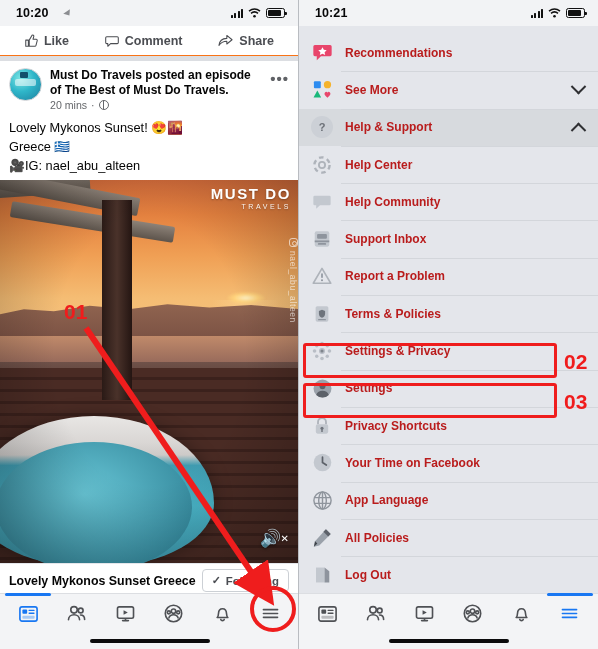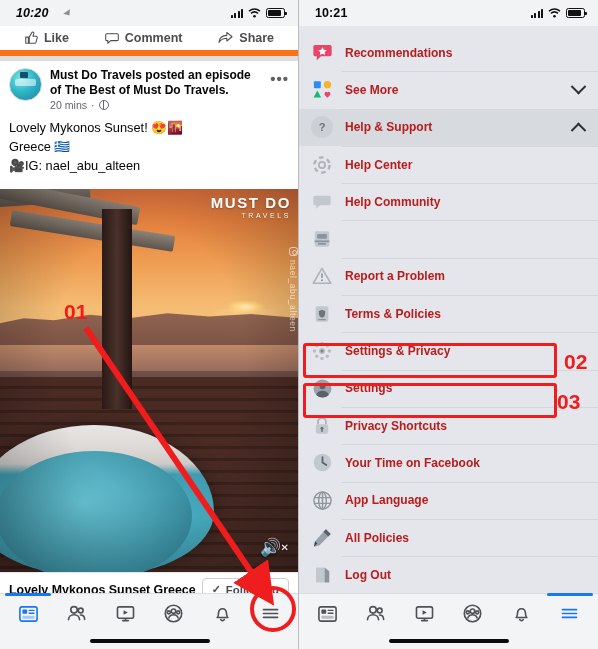--- a/index.html
+++ b/index.html
@@ -9,39 +9,39 @@
 
   
   .panel { position:relative; width:299px; height:649px; overflow:hidden;
            background:#eceef1; }
   .panel.left  { border-right:1px solid #b9bcc1; }
 
   
   .statusbar { height:26px; background:#f2f3f5; display:flex; align-items:center;
                justify-content:space-between; padding:0 13px 0 16px; }
   .st-time { font-size:12.5px; font-weight:bold; color:#060607; letter-spacing:.1px; }
-  .st-time-wrap { display:flex; align-items:center; gap:16px;font-style:italic; }
+  .st-time-wrap { display:flex; align-items:center; gap:16px; }
   .loc-arrow { width:0; height:0; border-left:4px solid transparent;
                border-right:4px solid transparent; border-top:5px solid #8b8d91;
                transform:rotate(-35deg); }
   .st-right { display:flex; align-items:center; gap:5px; }
   .sig { display:flex; align-items:flex-end; gap:1.3px; height:9px; }
   .sig i { display:block; width:2px; background:#111; border-radius:.5px; }
   .sig i:nth-child(1){height:3px;} .sig i:nth-child(2){height:5px;}
   .sig i:nth-child(3){height:7px;} .sig i:nth-child(4){height:9px;}
   .batt { width:19px; height:9.5px; border:1.2px solid #111; border-radius:2.4px;
           position:relative; padding:1px; }
   .batt::after { content:""; position:absolute; right:-3px; top:2.6px; width:1.6px;
           height:3.6px; background:#111; border-radius:0 1px 1px 0; }
   .batt i { display:block; height:100%; width:85%; background:#111; border-radius:1px; }
 
   
   .action-bar { height:30px; background:#fff; display:flex; align-items:center;
                 justify-content:space-around; padding:0 6px;
-                border-bottom:6px solid #f97316; }
+                border-bottom:1px solid #f97316; }
   .act { display:flex; align-items:center; gap:6px; font-size:12.5px;
          font-weight:bold; color:#4b4d52; }
   .divider-thick { height:5px; background:#dcdee2; }
 
   .post-head { background:#fff; padding:7px 9px 2px; display:flex; gap:8px; }
   .avatar { width:33px; height:33px; border-radius:50%; flex:0 0 33px;
             background:radial-gradient(circle at 35% 30%, #7fe6e4 0%, #2fb6c9 45%, #1d7f9e 100%);
             border:1.5px solid #cfd2d6; position:relative; overflow:hidden; }
   .avatar::before { content:""; position:absolute; left:5px; top:10px; right:5px;
             height:7px; background:rgba(255,255,255,.55); border-radius:2px; }
@@ -51,21 +51,21 @@
   .ph-title { font-size:12px; font-weight:bold; color:#050505; line-height:1.28; }
   .ph-sub { font-size:10.6px; color:#65676b; margin-top:0;
             display:flex; align-items:center; gap:4px; }
   .globe-sm { width:10px; height:10px; border-radius:50%; border:1.2px solid #65676b;
               position:relative; }
   .globe-sm::after{ content:""; position:absolute; left:3.4px; top:-1.2px; width:1.2px;
               height:9.6px; background:#65676b; }
   .dots { font-size:15px; color:#606266; letter-spacing:1px; font-weight:bold;
           align-self:flex-start; padding-top:2px; }
 
-  .post-body { background:#fff; padding:5px 9px 14px; }
+  .post-body { background:#fff; padding:5px 9px 5px; }
   .pb-line { font-size:12.8px; color:#050505; line-height:1.5; }
 
   .video { position:relative; width:299px; height:383px; overflow:hidden;
            background:#281510; }
   .sky { position:absolute; inset:0;
          background:linear-gradient(to bottom,
             #cf6a3a 0%, #e4813f 9%, #f0a055 20%, #f5bd74 31%,
             #f3c07d 40%, #caa079 49%, #8a6a62 56%, #6b4f4c 62%,
             #5d4340 70%, #4a3230 80%, #3a2422 100%); }
   .sun { position:absolute; right:34px; top:112px; width:38px; height:12px;
@@ -430,20 +430,21 @@
 
       <div class="m-row">
         <span class="m-icon">
           <svg width="20" height="20" viewBox="0 0 22 22">
             <rect x="3" y="2.6" width="16" height="16.8" rx="2" fill="#c3c8cf"></rect>
             <rect x="5.6" y="5.4" width="10.8" height="5.4" rx="1.2" fill="#8e949d"></rect>
             <rect x="3" y="12.6" width="16" height="2" fill="#8e949d"></rect>
             <rect x="6.4" y="15.4" width="9.2" height="2" rx="1" fill="#8e949d"></rect>
           </svg>
         </span>
+        <span class="m-label">Support Inbox</span>
       </div>
 
       <div class="m-row">
         <span class="m-icon">
           <svg width="20" height="20" viewBox="0 0 22 22">
             <path d="M11 2.6 L20.6 19 H1.4 Z" fill="none" stroke="#aeb3ba" stroke-width="1.8" stroke-linejoin="round"></path>
             <rect x="10.1" y="8" width="1.8" height="5.2" rx=".9" fill="#8e949d"></rect>
             <circle cx="11" cy="15.8" r="1.1" fill="#8e949d"></circle>
           </svg>
         </span>
@@ -594,16 +595,16 @@
             <path d="M3.6 7 h14.8 M3.6 11 h14.8 M3.6 15 h14.8" class="ic blue" stroke-width="1.9" stroke-linecap="round"></path>
           </svg>
         </div>
       </div>
       <div class="homebar"></div>
     </div>
 
     <div class="anno box-red" style="left:4px; top:343px; width:254px; height:35px;"></div>
     <div class="anno num-red" style="left:265px; top:350px;">02</div>
     <div class="anno box-red" style="left:4px; top:383px; width:254px; height:35px;"></div>
-    <div class="anno num-red" style="left:258px; top:390px;">03</div>
+    <div class="anno num-red" style="left:265px; top:390px;">03</div>
   </div>
 
 </div>
 
 </body></html>

